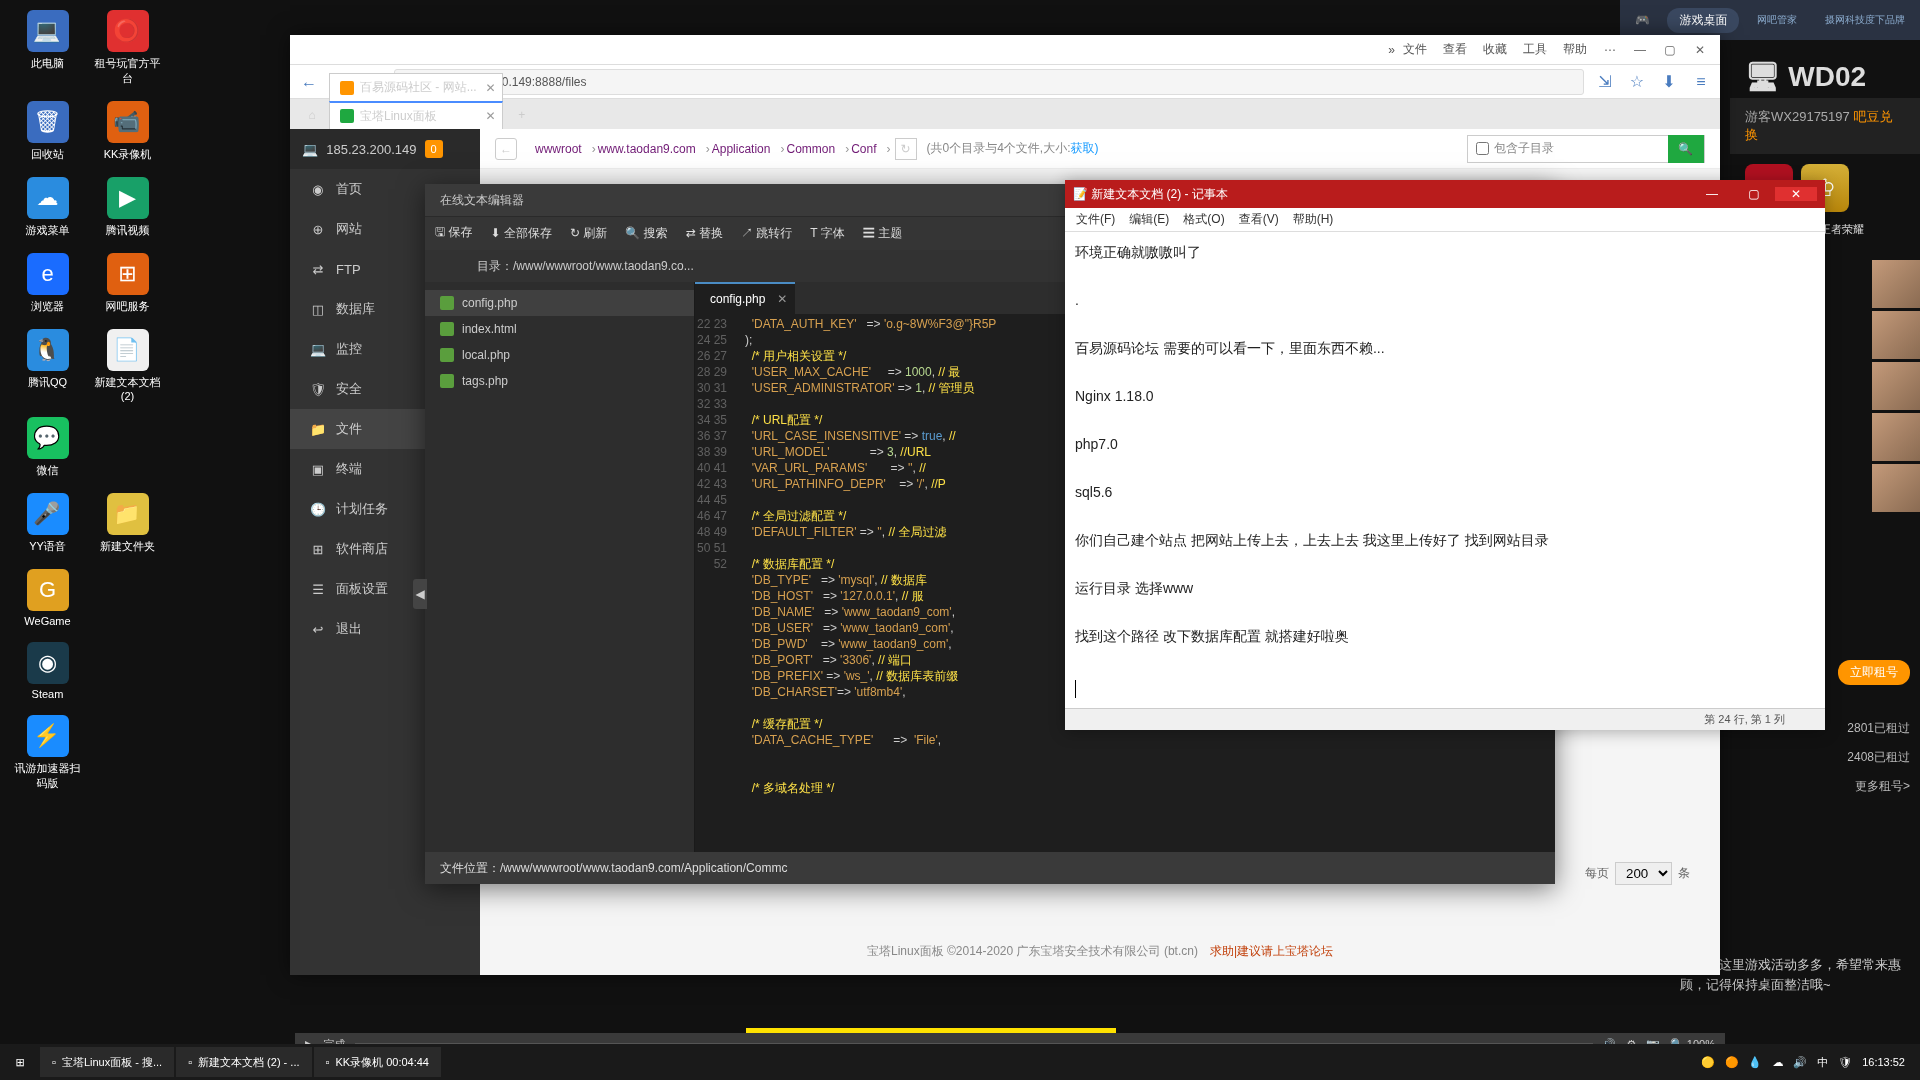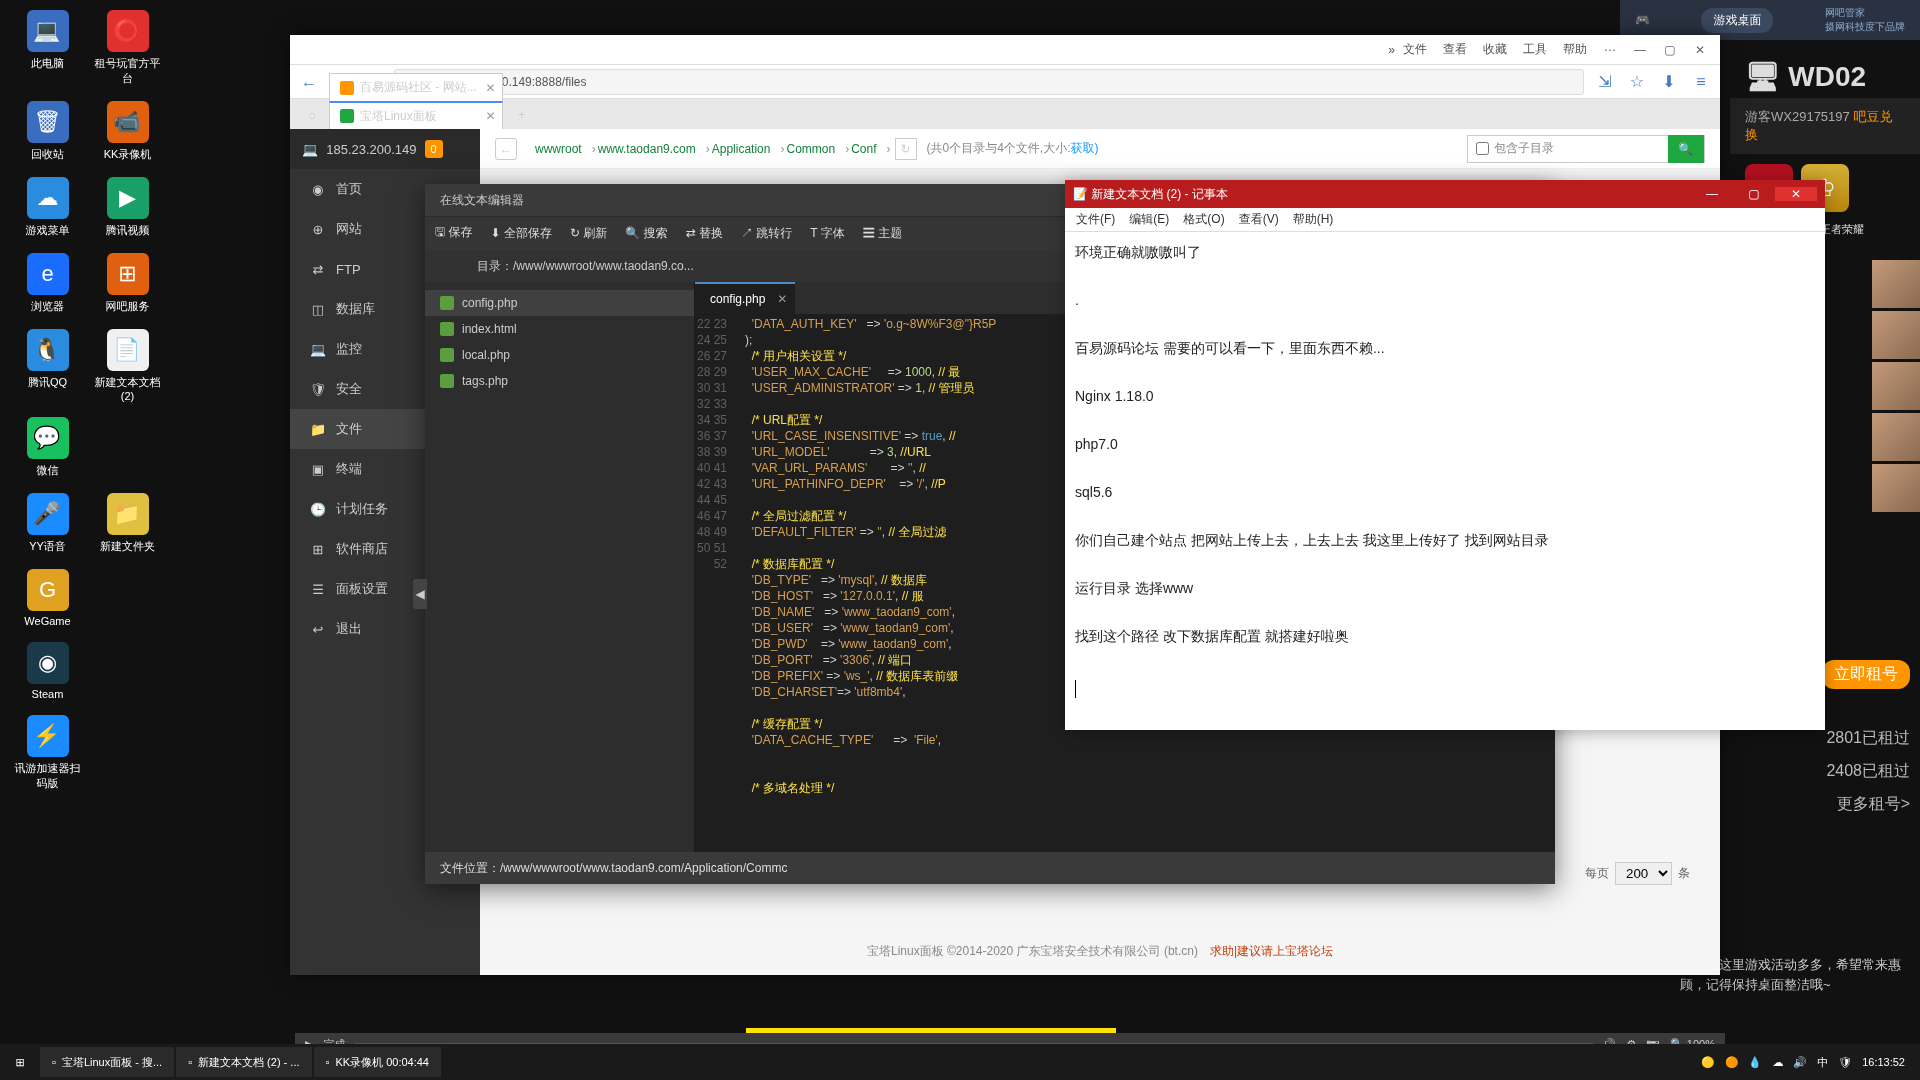--- a/index.html
+++ b/index.html
@@ -34,21 +34,21 @@
 .bmain{display:flex;height:calc(100% - 94px);}
 .sidebar{width:190px;background:#333;color:#ccc;display:flex;flex-direction:column;}
 .sip{height:40px;background:#2a2a2a;display:flex;align-items:center;padding:0 12px;gap:8px;font-size:13px;}
 .sipnum{background:#ff9500;color:#fff;width:18px;height:18px;border-radius:3px;display:flex;align-items:center;justify-content:center;font-size:11px;}
 .sitem{height:40px;display:flex;align-items:center;padding:0 20px;gap:10px;cursor:pointer;font-size:13px;}
 .sitem.active{background:#444;}
 .sitem .sic{width:16px;text-align:center;}
 .content{flex:1;background:#f5f5f5;position:relative;}
 .bcrow{height:40px;background:#fff;display:flex;align-items:center;padding:0 15px;gap:10px;border-bottom:1px solid #eee;}
 .bcback{width:22px;height:22px;border:1px solid #ccc;border-radius:3px;display:flex;align-items:center;justify-content:center;}
-.bc{padding:0 8px;color:#15803d;position:relative;}
+.bc{padding:0 8px;color:#701a75;position:relative;}
 .bc::after{content:"›";position:absolute;right:-6px;color:#999;}
 .bcrefr{width:22px;height:22px;border:1px solid #ccc;display:flex;align-items:center;justify-content:center;}
 .bcinfo{color:#888;}
 .bcinfo a{color:#1a9cff;}
 .searchbox{margin-left:auto;display:flex;align-items:center;border:1px solid #ccc;height:28px;}
 .sinput{width:200px;padding:0 8px;color:#888;display:flex;align-items:center;gap:5px;}
 .sbtn{width:36px;height:28px;background:#1fa840;color:#fff;display:flex;align-items:center;justify-content:center;}
 .editor{position:absolute;left:-55px;top:55px;width:1130px;height:700px;background:#2d2d2d;box-shadow:0 5px 25px rgba(0,0,0,.5);}
 .etabbar{height:32px;background:#3a3a3a;display:flex;align-items:center;padding:0 15px;color:#ccc;}
 .etoolbar{height:34px;background:#353535;display:flex;align-items:center;padding:0 10px;gap:18px;color:#ddd;font-size:12px;border-top:1px solid #2a2a2a;}
@@ -80,21 +80,21 @@
 .npbody{padding:8px 10px;color:#222;font-size:14px;line-height:24px;white-space:pre-wrap;height:calc(100% - 74px);position:relative;}
 .npcursor{position:absolute;left:10px;bottom:10px;width:1px;height:18px;background:#000;}
 .npstatus{height:22px;background:#f0f0f0;border-top:1px solid #ccc;display:flex;justify-content:flex-end;align-items:center;padding:0 40px;color:#555;font-size:11px;}
 .pager{position:absolute;right:30px;bottom:90px;display:flex;align-items:center;gap:6px;color:#666;font-size:12px;}
 .pager select{border:1px solid #ccc;padding:2px 6px;}
 .bfooter{position:absolute;bottom:15px;left:0;right:0;text-align:center;color:#888;font-size:12px;}
 .bfooter a{color:#c2410c;}
 .ystrip{position:absolute;left:746px;bottom:10px;width:370px;height:42px;background:#ffe200;color:#333;font-size:12px;display:flex;flex-direction:column;justify-content:center;padding:0 10px;}
 .timeline{position:absolute;left:295px;bottom:25px;width:1430px;height:22px;background:#3a3a3a;display:flex;align-items:center;padding:0 10px;gap:10px;color:#ccc;font-size:11px;}
 .timeline .bar{flex:1;height:3px;background:#555;}
-.sideinfo{position:absolute;right:10px;top:660px;width:230px;color:#bbb;font-size:16px;}
+.sideinfo{position:absolute;right:10px;top:660px;width:230px;color:#bbb;font-size:12px;}
 .sideinfo .zu{background:#ff9500;color:#fff;padding:4px 12px;border-radius:12px;float:right;}
 .sideinfo .row{clear:both;padding:6px 0;display:flex;justify-content:space-between;}
 .btmmsg{position:absolute;right:10px;bottom:85px;width:230px;color:#ccc;font-size:13px;line-height:20px;}
 .taskbar{position:absolute;bottom:0;left:0;right:0;height:36px;background:#1a1a1a;display:flex;align-items:center;color:#fff;font-size:11px;}
 .start{width:40px;height:36px;display:flex;align-items:center;justify-content:center;}
 .tbtn{height:30px;background:#2a2a2a;display:flex;align-items:center;padding:0 12px;gap:6px;margin-right:2px;}
 .tray{margin-left:auto;display:flex;align-items:center;gap:10px;padding:0 15px;}
 .s-s{color:#d6a050;}
 .s-n{color:#b8d890;}
 .s-o{color:#ccc;}
@@ -172,21 +172,21 @@
       <div class="dicon">
         <div class="ic" style="background:#1a8cff">⚡</div>
         <span>讯游加速器扫码版</span>
       </div>
       <div></div>
     </div>
 
   <div class="topright">
     <span>🎮</span>
     <span class="pill">游戏桌面</span>
-    <span style="display:flex;flex-direction:column;font-size:10px;color:#8aaacc;">
+    <span style="display:flex;flex-direction:row;font-size:10px;color:#8aaacc;gap:28px;">
       <span>网吧管家</span>
       <span>摄网科技度下品牌</span>
     </span>
   </div>
 
   <div class="rightpanel">
     <div class="wd02">🖥 WD02</div>
     <div class="guest"><span>游客WX29175197</span> <span style="color:#ff9500">吧豆兑换</span></div>
     <div class="rbtns">
       <div class="rbtn red">▶</div>
@@ -478,20 +478,23 @@
 
 php7.0
 
 sql5.6
 
 你们自己建个站点 把网站上传上去，上去上去 我这里上传好了 找到网站目录
 
 运行目录 选择www
 
 找到这个路径 改下数据库配置 就搭建好啦奥</span><span class="npcursor"></span></div>
+    <div class="npstatus">
+        <span>第 24 行, 第 1 列</span>
+      </div>
   </div>
 
   <div class="ystrip">
     <span>28元可以看任何一场电影，包括IMAX</span>
       <span>有效期内任意时间段都可以去看电影</span>
   </div>
 
   <div class="timeline">
     <span>▶</span>
       <span>完成</span>

